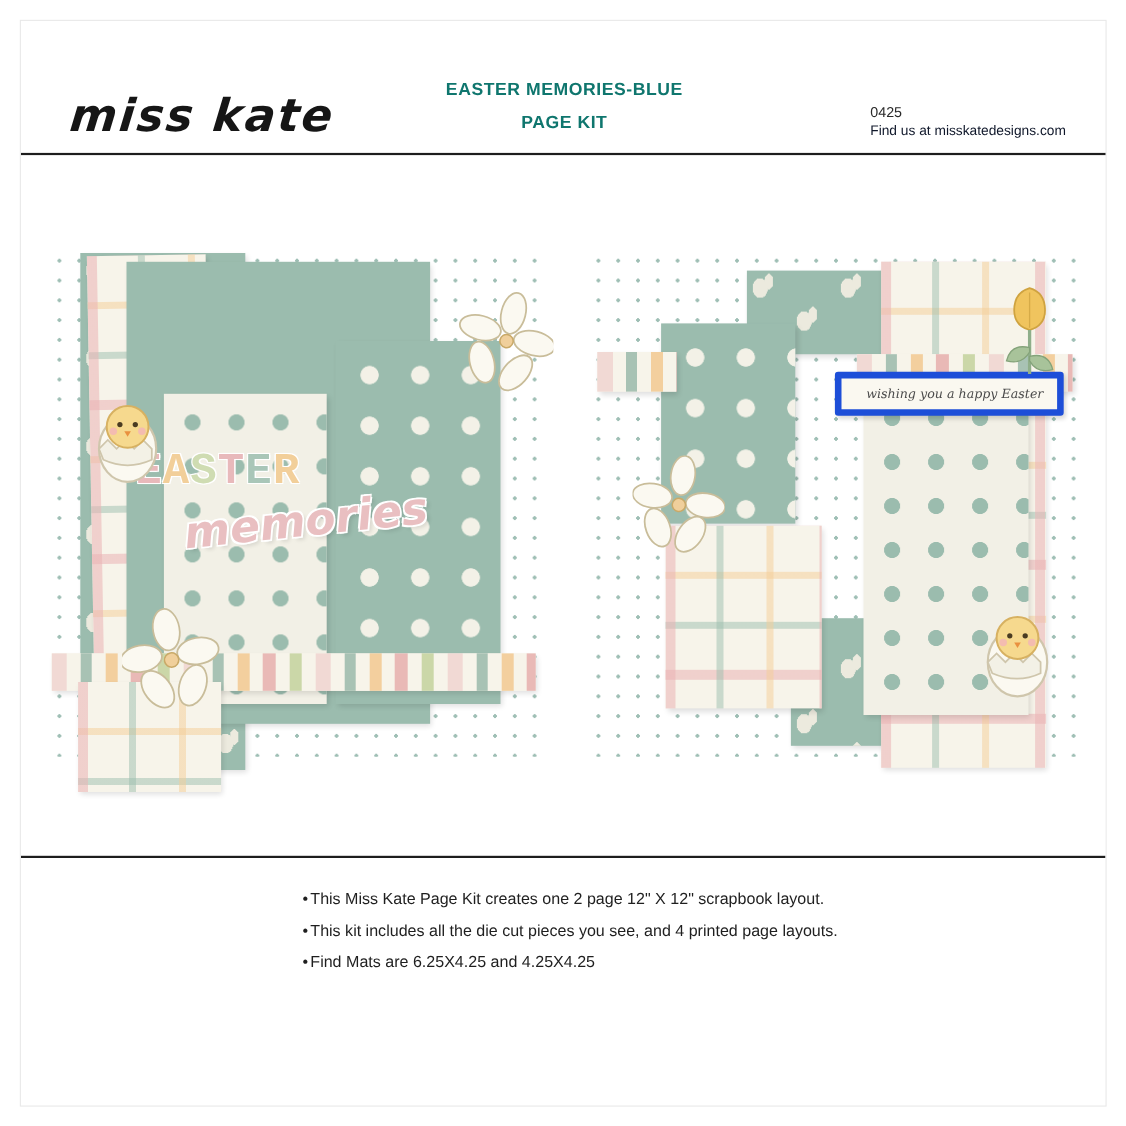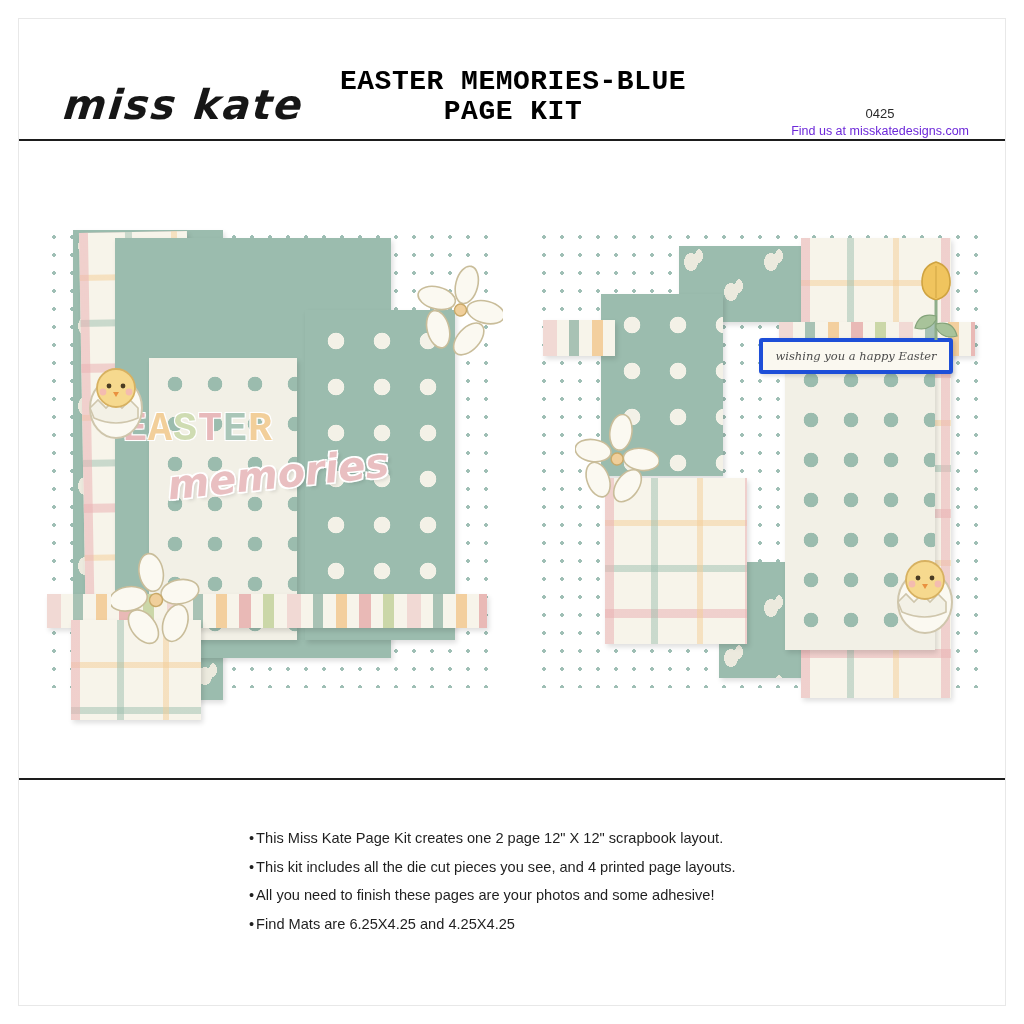--- a/index.html
+++ b/index.html
@@ -48,44 +48,43 @@
     transform: skewX(-6deg);
   }
   .title-block {
     position: absolute;
     left: 0;
     top: 48px;
     width: 988px;
     text-align: center;
   }
   .title-line1, .title-line2 {
-    font-family: Liberation Mono, monospace;
+    font-family: Liberation Sans, sans-serif;
     font-weight: bold;
-    font-size: 28px;
+    font-size: 16px;
     letter-spacing: 0.5px;
-    color: #000000;
+    color: #0f766e;
     line-height: 30px;
   }
   .meta {
     position: absolute;
     right: 38px;
     top: 74px;
-    text-align: center;
+    text-align: left;
     color: #333;
-    margin-top: 12px;
   }
   .meta .sku {
     font-size: 13px;
     line-height: 17px;
     color: #2a2a2a;
   }
   .meta .site {
     font-size: 12.5px;
     line-height: 18px;
-    color: #6d28d9;
+    color: #0f172a;
   }
 
   
   .art {
     position: absolute;
     left: 0;
     top: 123px;
     width: 986px;
     height: 636px;
     background: #ffffff;
@@ -178,50 +177,50 @@
     font-weight: bold;
     font-size: 40px;
     color: #e9bfc1;
     transform: rotate(-6deg);
     text-shadow: 1.5px 1.5px 0 #ffffff, -1.5px 1.5px 0 #ffffff, 1.5px -1.5px 0 #ffffff, -1.5px -1.5px 0 #ffffff, 3px 3px 4px rgba(0,0,0,0.12);
   }
 
   .greeting {
     position: absolute;
     background: #faf8f0;
-    border: 4px solid #1d4ed8;
+    border: 6px solid #1d4ed8;
     border-radius: 3px;
     box-shadow: 2px 2px 4px rgba(0,0,0,0.15);
     font-family: "DejaVu Serif", serif;
     font-style: italic;
     font-size: 11.5px;
     color: #4b4b4b;
     display: flex;
     align-items: center;
     justify-content: center;
+    padding-left: 10px;
   }
 
   
   .diecut { position: absolute; }
 
   
   .footer {
     position: absolute;
     left: 0;
     top: 759px;
     width: 986px;
     height: 227px;
     border-top: 2px solid #1d1d1d;
   }
   .bullets {
     position: absolute;
-    left: 230px;
+    left: 256px;
     top: 24px;
     width: 700px;
-    margin-top: 20px;
   }
   .bullets li {
     list-style: none;
     font-family: "Liberation Sans", sans-serif;
     font-size: 14.6px;
     color: #1f1f1f;
     line-height: 28.5px;
     white-space: nowrap;
   }
   .bullets li::before {
@@ -350,18 +349,17 @@
       <circle cx="25" cy="36" r="3.4" fill="#f3b6b6" opacity="0.85"></circle>
       <circle cx="51" cy="36" r="3.4" fill="#f3b6b6" opacity="0.85"></circle>
     </svg>
 
   </div>
 
   <div class="footer">
     <ul class="bullets">
       <li>This Miss Kate Page Kit creates one 2 page 12" X 12" scrapbook layout.</li>
       <li>This kit includes all the die cut pieces you see, and 4 printed page layouts.</li>
-      <li>All you need to finish these pages are your photos and some adhesive!</li>
       <li>Find Mats are 6.25X4.25 and 4.25X4.25</li>
     </ul>
   </div>
 
 </div>
 
 </body></html>

